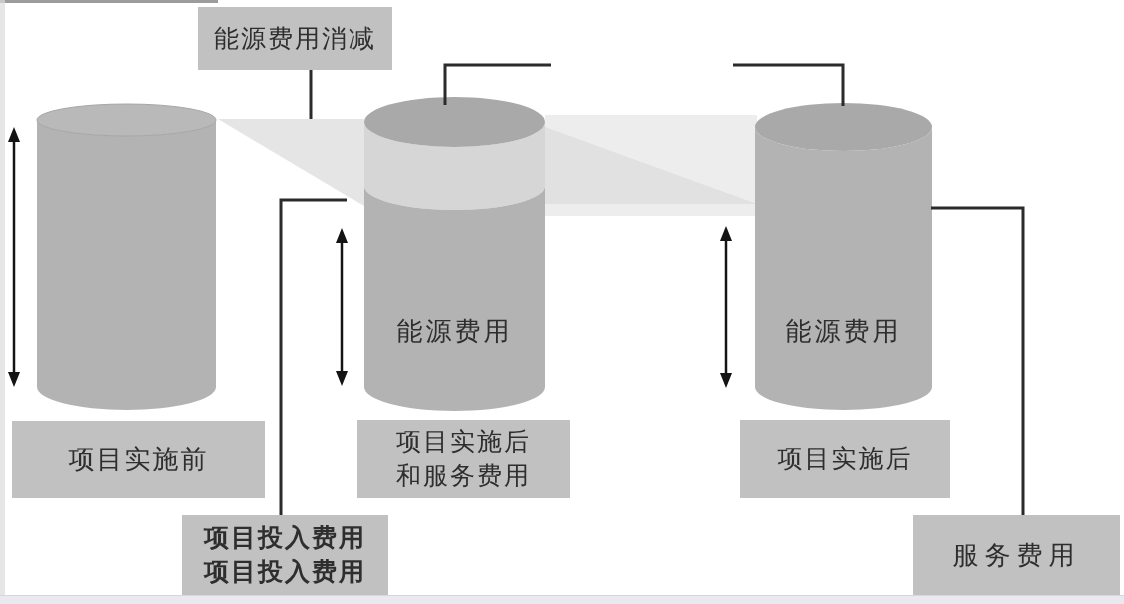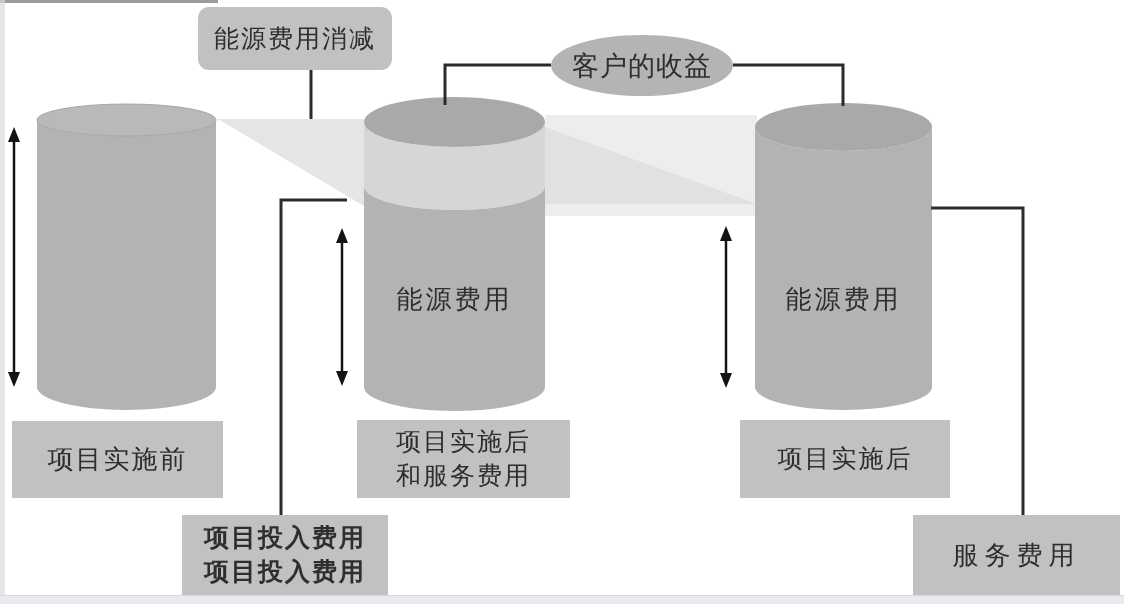--- a/index.html
+++ b/index.html
@@ -8,32 +8,32 @@
     font-family:"Liberation Serif","DejaVu Serif",serif;color:#2e2e2e;
   }
   .stage svg{position:absolute;left:0;top:0;z-index:1;}
   .overlay{position:absolute;z-index:2;box-sizing:border-box;}
   .box{
     background:#c1c1c1;text-align:center;
     display:flex;flex-direction:column;justify-content:center;align-items:center;
     letter-spacing:2px;
   }
   .box span{display:block;}
-  .top-box   {left:198px;top:7px;  width:194px;height:63px;font-size:25px;border-radius:11px;}
-  .box-before{left:12px; top:421px;width:211px;height:77px;font-size:26px;}
+  .top-box   {left:198px;top:7px;  width:194px;height:63px;font-size:25px;}
+  .box-before{left:12px; top:421px;width:253px;height:77px;font-size:26px;}
   .box-during{left:357px;top:420px;width:213px;height:78px;font-size:25px;line-height:34px;}
   .box-after {left:740px;top:420px;width:210px;height:78px;font-size:25px;line-height:34px;}
   .box-invest{left:182px;top:515px;width:206px;height:80px;font-size:25px;line-height:34px;font-weight:bold;}
   .box-svc   {left:913px;top:515px;width:207px;height:80px;font-size:26px;letter-spacing:6px;}
   .ellipse-label{
     left:551px;top:35px;width:182px;height:61px;background:#b4b4b4;border-radius:50%;
     display:flex;align-items:center;justify-content:center;font-size:27px;letter-spacing:1px;
   }
   .cyl-label{
-    text-align:center;font-size:26px;letter-spacing:3px;background:transparent;
+    text-align:center;font-size:26px;letter-spacing:3px;background:transparent;margin-top:32px;
   }
   .cyl-label-during{left:364px;top:282px;width:181px;}
   .cyl-label-after {left:755px;top:282px;width:177px;}
   .bottom-strip{left:0;top:595px;width:1124px;height:9px;background:#e9e9ef;border-top:1px solid #d6d6dc;z-index:3;}
 </style>
 </head>
 <body>
 
 <div class="stage">
 
@@ -80,23 +80,20 @@
         <polygon points="720,241 732,241 726,226" stroke="none"></polygon>
         <polygon points="720,373 732,373 726,388" stroke="none"></polygon>
       </g>
     </g>
   </svg>
 
   <div class="overlay box top-box">
     <span>能源费用消减</span>
   </div>
 
-  <div class="overlay ellipse-label">
-    <span>客户的收益</span>
-  </div>
 
   <div class="overlay cyl-label cyl-label-during">
     <span>能源费用</span>
   </div>
   <div class="overlay cyl-label cyl-label-after">
     <span>能源费用</span>
   </div>
 
   <div class="overlay box box-before">
     <span>项目实施前</span>

